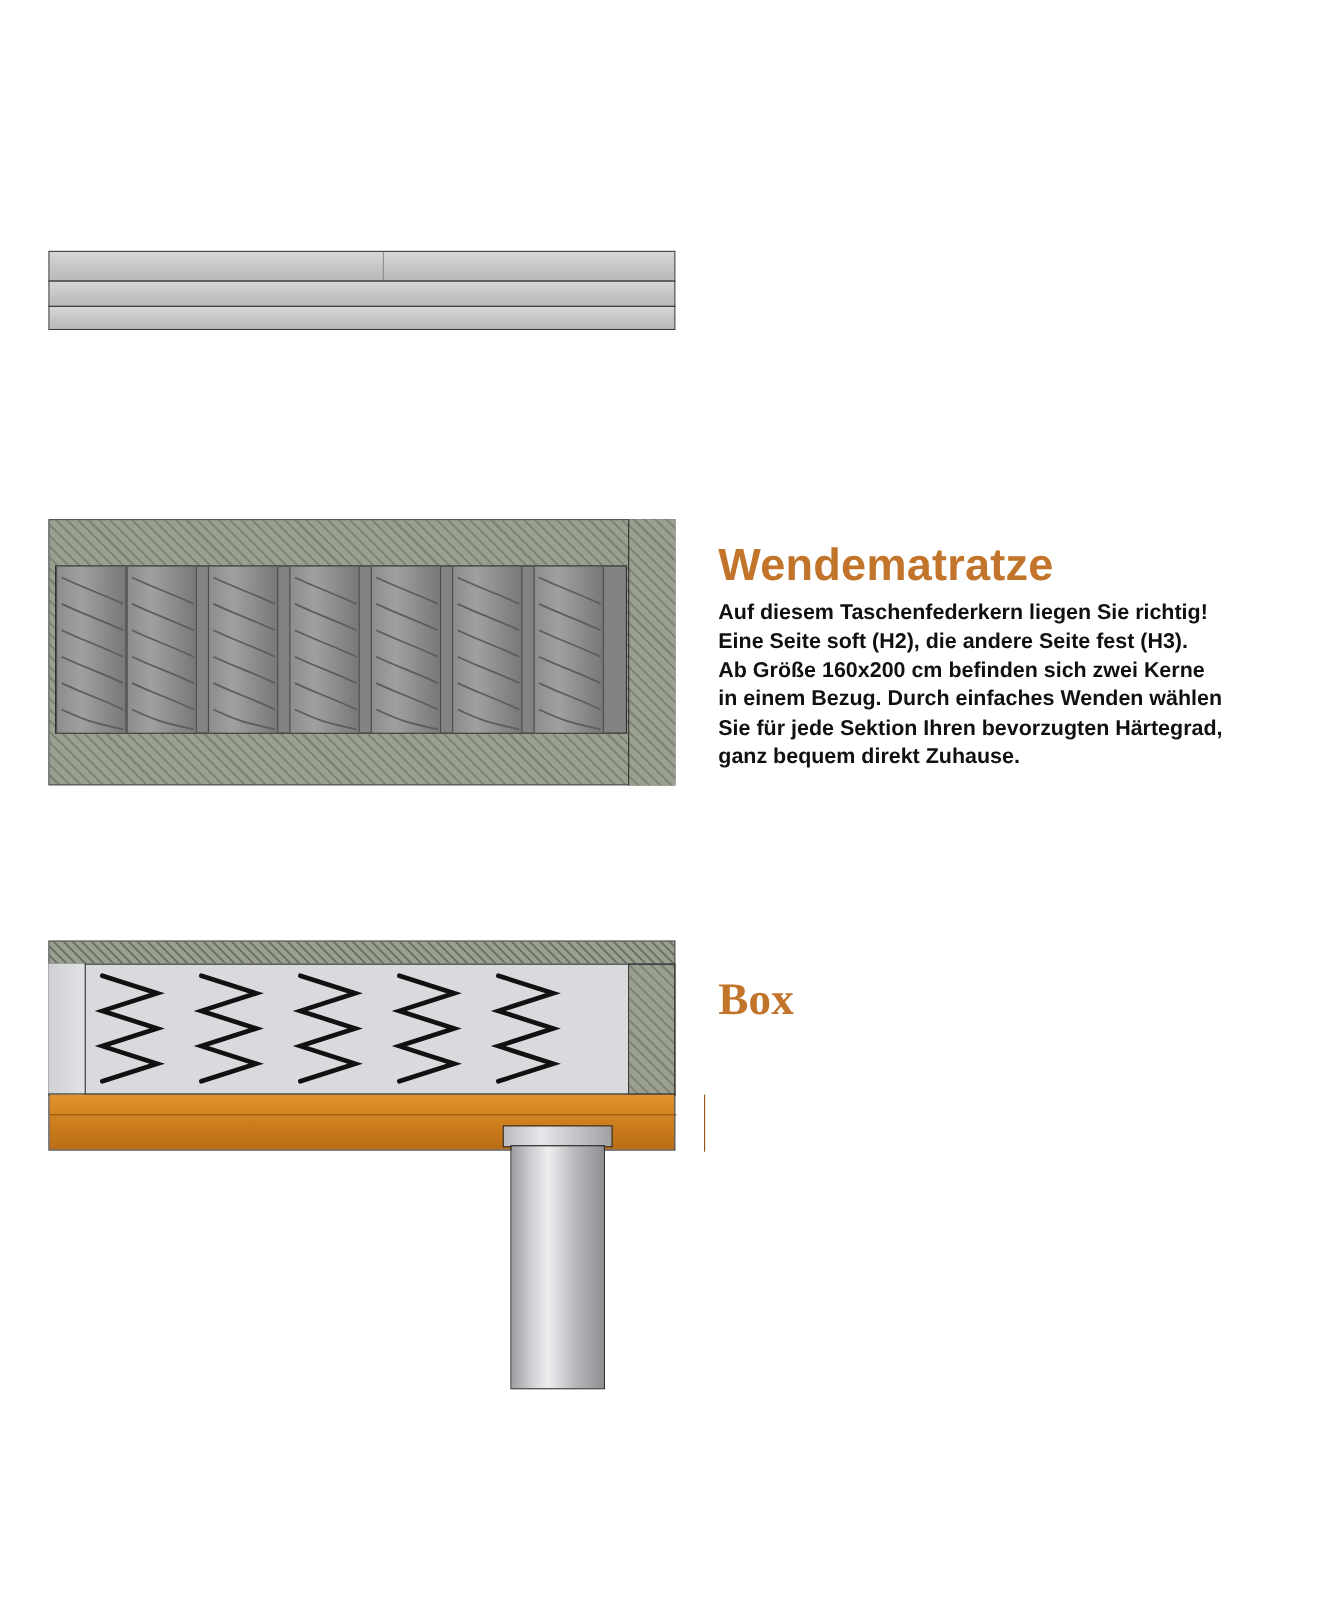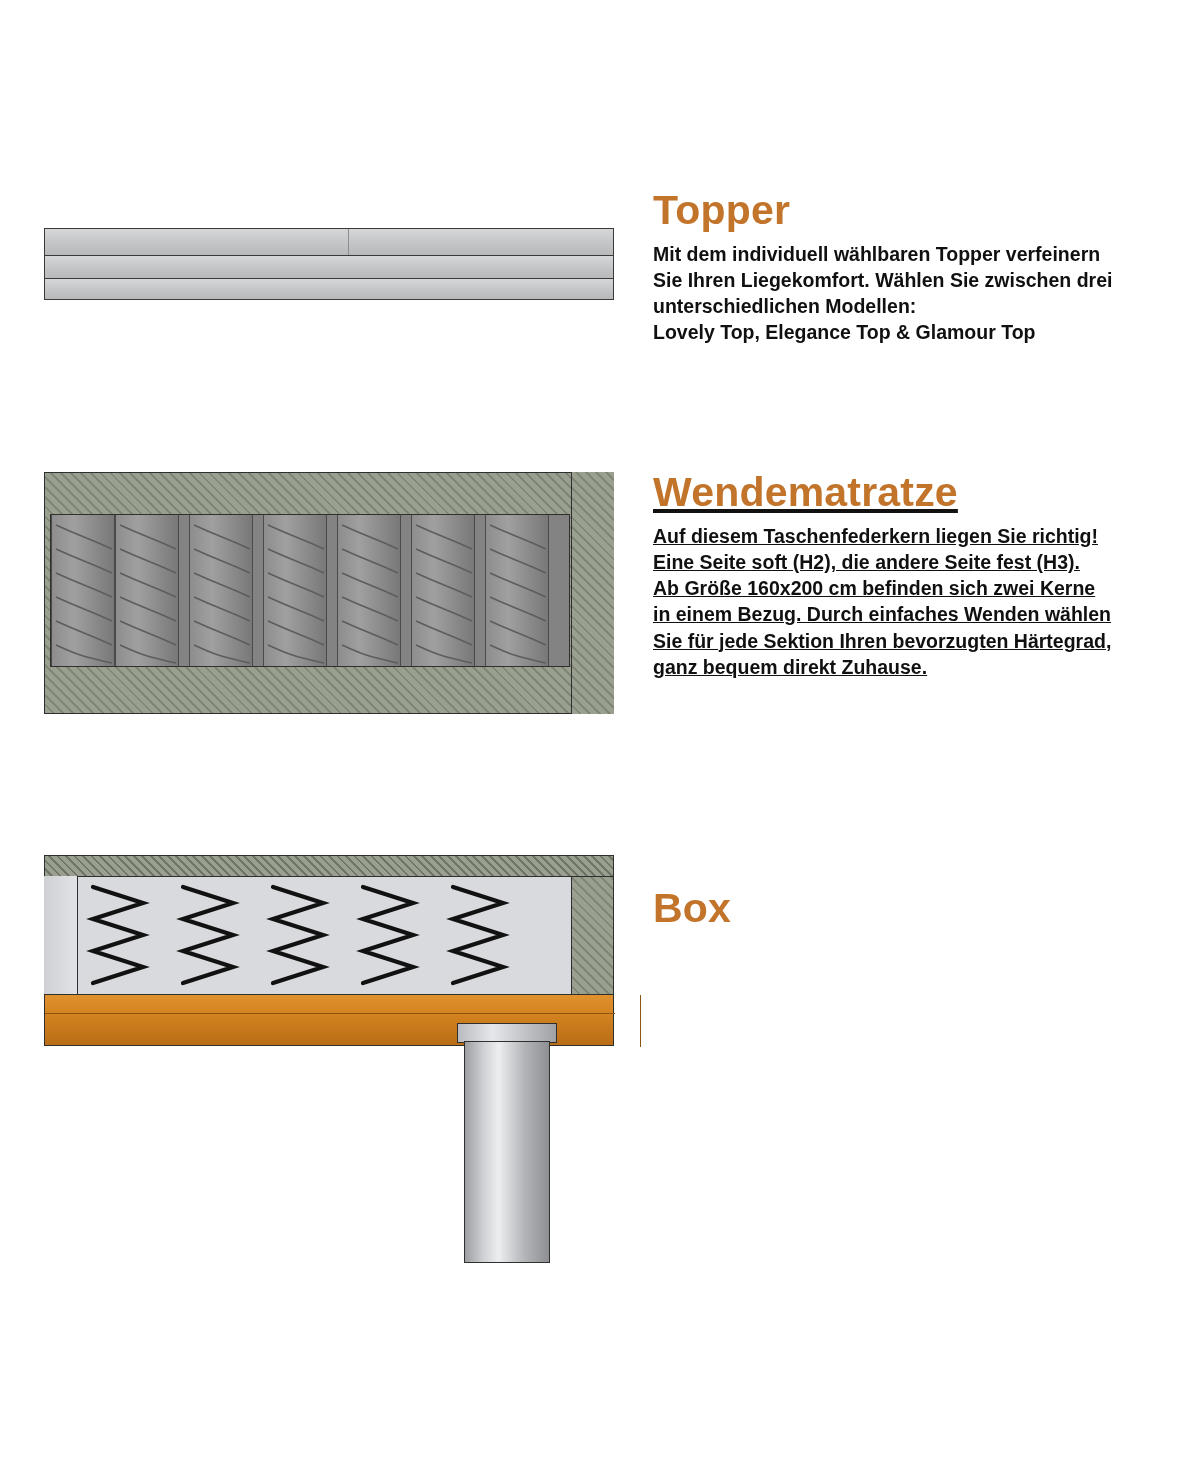--- a/index.html
+++ b/index.html
@@ -237,27 +237,20 @@
   <div class="section" style="top:0;height:420px;">
 
     <div class="figure topper-fig">
       <div class="topper-slab a">
         <div class="topper-seam"></div>
       </div>
       <div class="topper-slab b"></div>
       <div class="topper-slab c"></div>
     </div>
 
-    <div class="textcol" style="top:190px;">
-      <h2 class="heading">Topper</h2>
-      <p class="body-text">Mit dem individuell wählbaren Topper verfeinern
-Sie Ihren Liegekomfort. Wählen Sie zwischen drei
-unterschiedlichen Modellen:
-Lovely Top, Elegance Top &amp; Glamour Top</p>
-    </div>
   </div>
 
   <div class="section" style="top:0;height:820px;">
 
     <div class="figure matt-fig">
       <div class="matt-outer"></div>
 
       <div class="matt-core">
 
         <div class="pocket" style="left:0px;">
@@ -293,32 +286,32 @@
         <div class="pocket" style="left:434px;">
           <svg class="spring-svg" width="64" height="153" viewBox="0 0 64 153">
             <path d="M4 10 C 30 22, 34 22, 60 34 M4 34 C 30 46, 34 46, 60 58 M4 58 C 30 70, 34 70, 60 82 M4 82 C 30 94, 34 94, 60 106 M4 106 C 30 118, 34 118, 60 130 M4 130 C 30 142, 34 142, 60 148" stroke="#5d5d5d" stroke-width="1.6" fill="none"></path>
           </svg>
         </div>
       </div>
 
       <div class="matt-right-edge"></div>
     </div>
 
-    <div class="textcol" style="top:472px;text-decoration:underline;">
+    <div class="textcol" style="top:493px;">
       <h2 class="heading">Wendematratze</h2>
       <p class="body-text">Auf diesem Taschenfederkern liegen Sie richtig!
 Eine Seite soft (H2), die andere Seite fest (H3).
 Ab Größe 160x200 cm befinden sich zwei Kerne
 in einem Bezug. Durch einfaches Wenden wählen
 Sie für jede Sektion Ihren bevorzugten Härtegrad,
 ganz bequem direkt Zuhause.</p>
     </div>
   </div>
 
-  <div class="section" style="top:0;height:1470px;">
+  <div class="section" style="top:0;height:1470px;font-family:Liberation Serif, serif;">
 
     <div class="figure box-fig">
       <div class="box-topstrip"></div>
 
       <div class="box-body">
         <div class="box-body-inner">
           <svg width="492" height="112" viewBox="0 0 492 112">
             <g stroke="#111111" stroke-width="4.2" fill="none" stroke-linecap="round">
               <path d="M14 6 L64 22 L14 38 L64 54 L14 70 L64 86 L14 102"></path>
               <path d="M104 6 L154 22 L104 38 L154 54 L104 70 L154 86 L104 102"></path>

